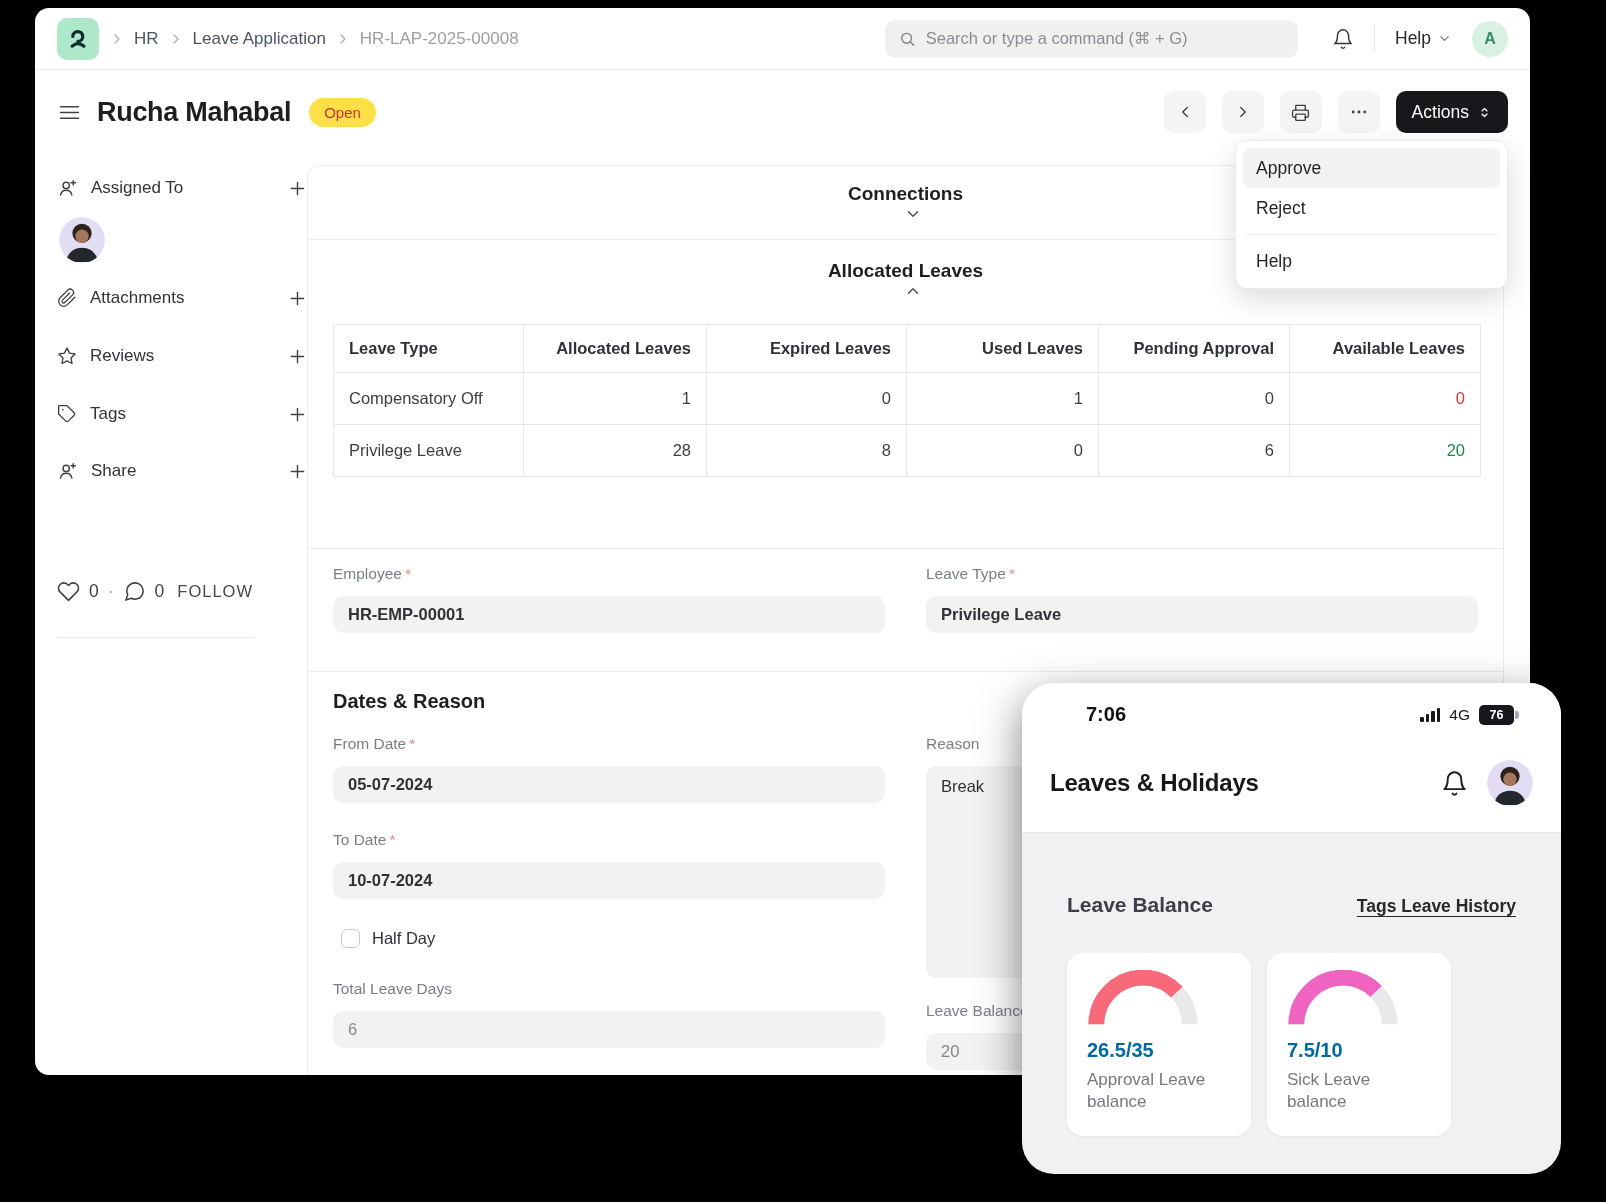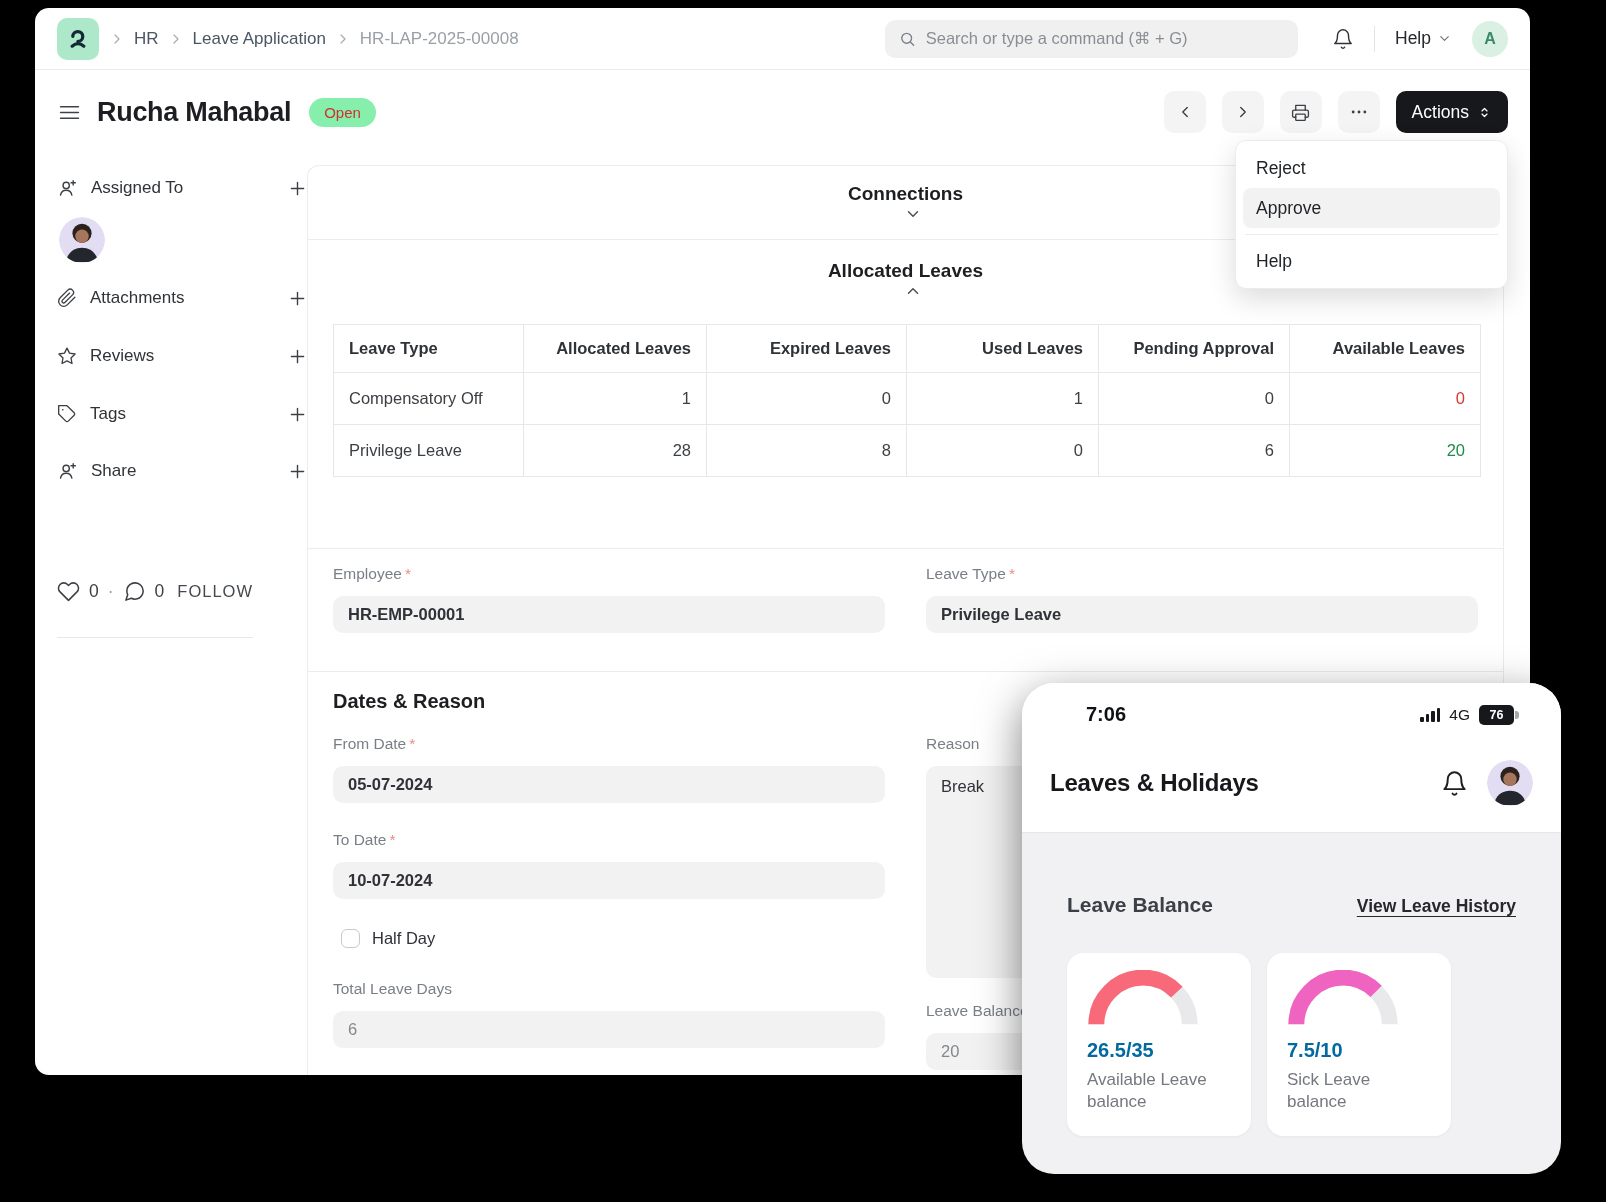--- a/index.html
+++ b/index.html
@@ -44,21 +44,21 @@
     width:36px; height:36px; border-radius:50%; background:#d9f0e2; color:#3a8a68;
     display:flex; align-items:center; justify-content:center; font-size:16px; font-weight:700;
     margin-left:20px; cursor:pointer;
   }
 
   
   .page-head { display:flex; align-items:center; padding:21px 22px 18px 22px; }
   .menu-toggle { color:#3f4349; margin-right:15px; cursor:pointer; }
   .page-title { font-size:27px; font-weight:700; color:#1c1e21; letter-spacing:-0.3px; }
   .status-badge {
-    margin-left:18px; background:#86efac; color:#cf3131; font-size:15px;
+    margin-left:18px; background:#fde047; color:#cf3131; font-size:15px;
     padding:6px 15px; border-radius:999px;
   }
   .head-actions { margin-left:auto; display:flex; align-items:center; gap:16px; }
   .icon-btn {
     width:42px; height:42px; border-radius:10px; background:#f4f4f5; color:#3c4045;
     display:flex; align-items:center; justify-content:center; border:none; cursor:pointer;
   }
   .actions-btn {
     height:42px; padding:0 16px; border-radius:10px; background:#17181b; color:#fff;
     font-size:17.5px; font-weight:500; display:flex; align-items:center; gap:8px;
@@ -250,22 +250,22 @@
         <span>Actions</span>
         <svg class="ic" width="15" height="15" viewBox="0 0 24 24" style="stroke-width:2">
           <polyline points="8 9.5 12 5.5 16 9.5"></polyline>
             <polyline points="8 14.5 12 18.5 16 14.5"></polyline>
         </svg>
       </button>
     </div>
   </div>
 
   <div class="dropdown">
+    <div class="dropdown-item hovered">Approve</div>
     <div class="dropdown-item">Reject</div>
-    <div class="dropdown-item hovered">Approve</div>
     <div class="dropdown-divider"></div>
     <div class="dropdown-item">Help</div>
   </div>
 
   <div class="sidebar">
     <div class="side-row">
       <svg class="ic side-icon" width="21" height="21" viewBox="0 0 24 24" style="stroke-width:1.6">
         <circle cx="10.5" cy="8.5" r="3.6"></circle>
           <path d="M4 19.5c.8-3.6 3.4-5.5 6.5-5.5s5.7 1.9 6.5 5.5"></path>
           <line x1="18.5" y1="3" x2="18.5" y2="8"></line>
@@ -482,30 +482,30 @@
             <circle cx="24" cy="20" r="7" fill="#a5765c"></circle>
             <path d="M7 47c2-10 8.5-15 17-15s15 5 17 15z" fill="#23262c"></path>
           </svg>
         </span>
       </span>
     </div>
   </div>
   <div class="phone-body">
     <div class="balance-row">
       <span class="balance-heading">Leave Balance</span>
-      <span class="history-link">View Leave History</span>
+      <span class="history-link">Tags Leave History</span>
     </div>
     <div class="cards-row">
       <div class="gauge-card">
         <svg class="gauge" width="112" height="60" viewBox="0 0 120 64">
           <path d="M10 58 A50 50 0 0 1 110 58" fill="none" stroke="#e9e9eb" stroke-width="17"></path>
           <path class="gauge-fill" d="M10 58 A50 50 0 0 1 110 58" fill="none" stroke-width="17" stroke="#f8697a" stroke-dasharray="118.9 159.1"></path>
         </svg>
         <div class="gauge-value">26.5/35</div>
-        <div class="gauge-label">Available Leave balance</div>
+        <div class="gauge-label">Approval Leave balance</div>
       </div>
       <div class="gauge-card">
         <svg class="gauge" width="112" height="60" viewBox="0 0 120 64">
           <path d="M10 58 A50 50 0 0 1 110 58" fill="none" stroke="#e9e9eb" stroke-width="17"></path>
           <path class="gauge-fill" d="M10 58 A50 50 0 0 1 110 58" fill="none" stroke-width="17" stroke="#ee64c0" stroke-dasharray="117.8 159.1"></path>
         </svg>
         <div class="gauge-value">7.5/10</div>
         <div class="gauge-label">Sick Leave balance</div>
       </div>
     </div>

